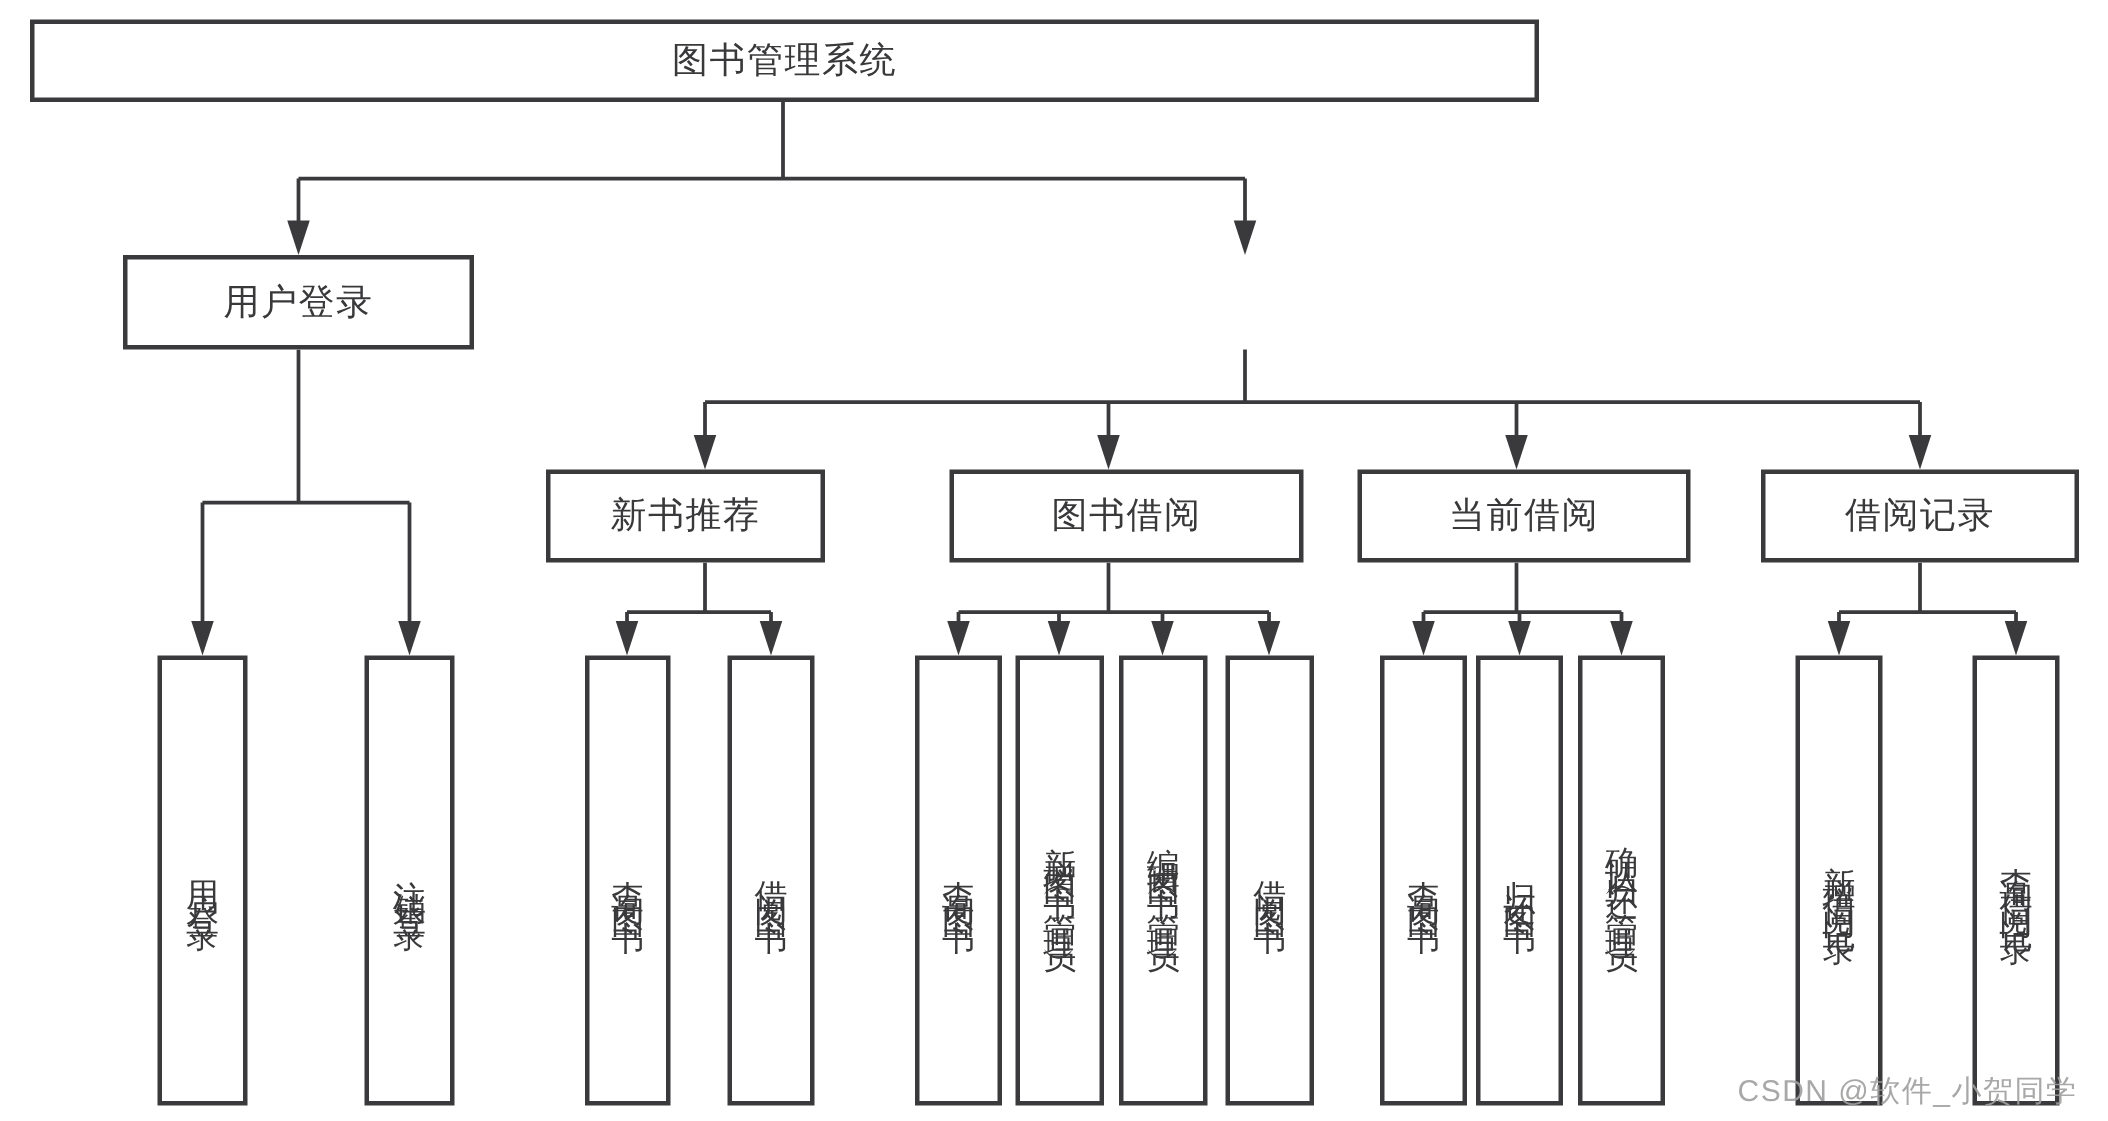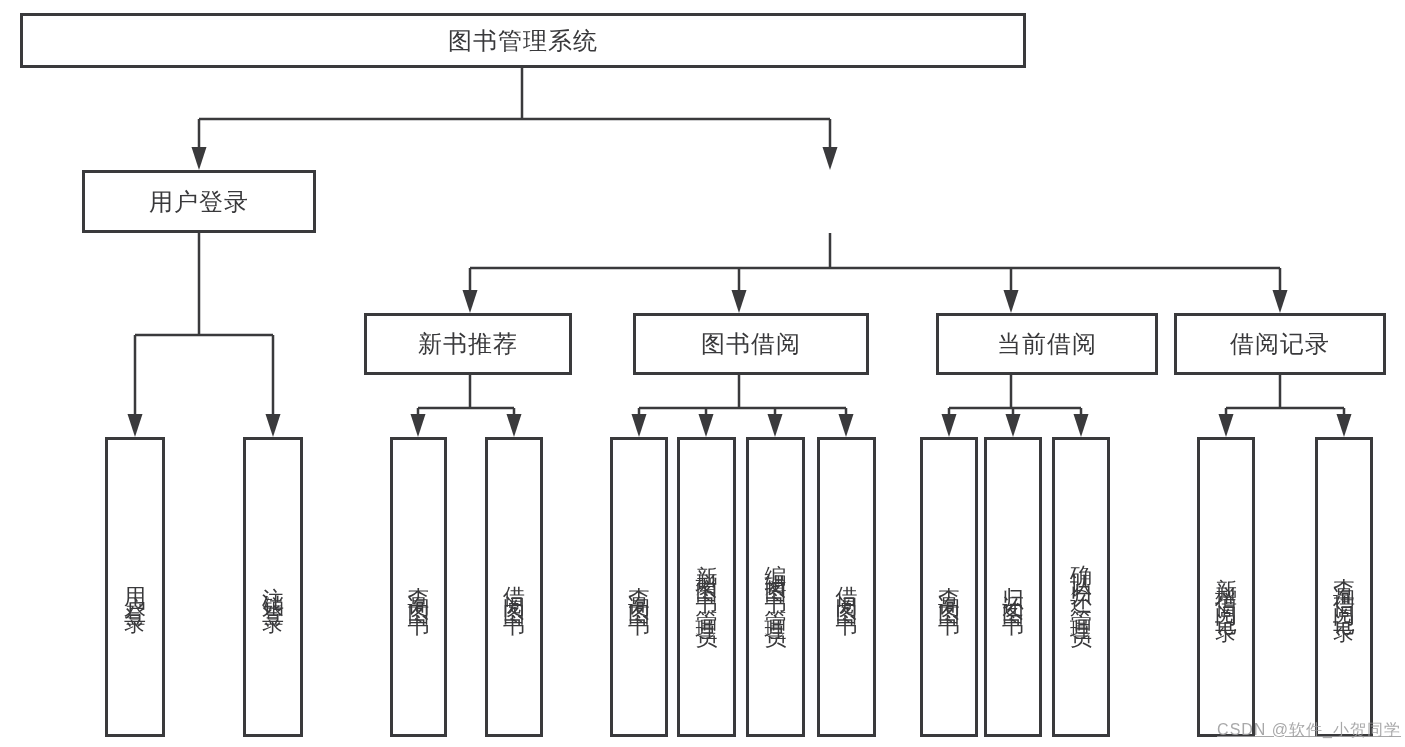--- a/index.html
+++ b/index.html
@@ -35,28 +35,27 @@
   .vbox .label {
     writing-mode: vertical-rl;
     text-orientation: mixed;
     font-size: 22px;
     letter-spacing: 9px;
     line-height: 1;
     white-space: nowrap;
   }
   .watermark {
     position: absolute;
-    right: 4px;
+    right: 20px;
     bottom: 6px;
-    font-size: 16px;
+    font-size: 20px;
     color: rgba(158, 158, 160, 0.9);
     letter-spacing: 1px;
     white-space: nowrap;
     z-index: 5;
-    text-decoration: underline;
   }
 </style>
 </head>
 <body>
 
 <div class="canvas">
 
   <svg class="connectors" viewBox="0 0 1405 747" xmlns="http://www.w3.org/2000/svg">
     <g stroke="#3a3a3c" stroke-width="2.5" fill="none">
 
@@ -98,27 +97,27 @@
   </svg>
 
   <div class="box hbox" style="left:20px;top:13px;width:1006px;height:55px">
     <span class="label">图书管理系统</span>
   </div>
 
   <div class="box hbox" style="left:82px;top:170px;width:234px;height:63px">
     <span class="label">用户登录</span>
   </div>
 
-  <div class="box hbox" style="left:364px;top:313px;width:208px;height:62px">
+  <div class="box hbox" style="left:364px;top:313px;width:186px;height:62px">
     <span class="label">新书推荐</span>
   </div>
   <div class="box hbox" style="left:633px;top:313px;width:236px;height:62px">
     <span class="label">图书借阅</span>
   </div>
-  <div class="box hbox" style="left:936px;top:313px;width:222px;height:62px">
+  <div class="box hbox" style="left:905px;top:313px;width:222px;height:62px">
     <span class="label">当前借阅</span>
   </div>
   <div class="box hbox" style="left:1174px;top:313px;width:212px;height:62px">
     <span class="label">借阅记录</span>
   </div>
 
   <div class="box vbox" style="left:105px;top:437px;width:60px;height:300px">
     <span class="label">用户登录</span>
   </div>
   <div class="box vbox" style="left:243px;top:437px;width:60px;height:300px">

